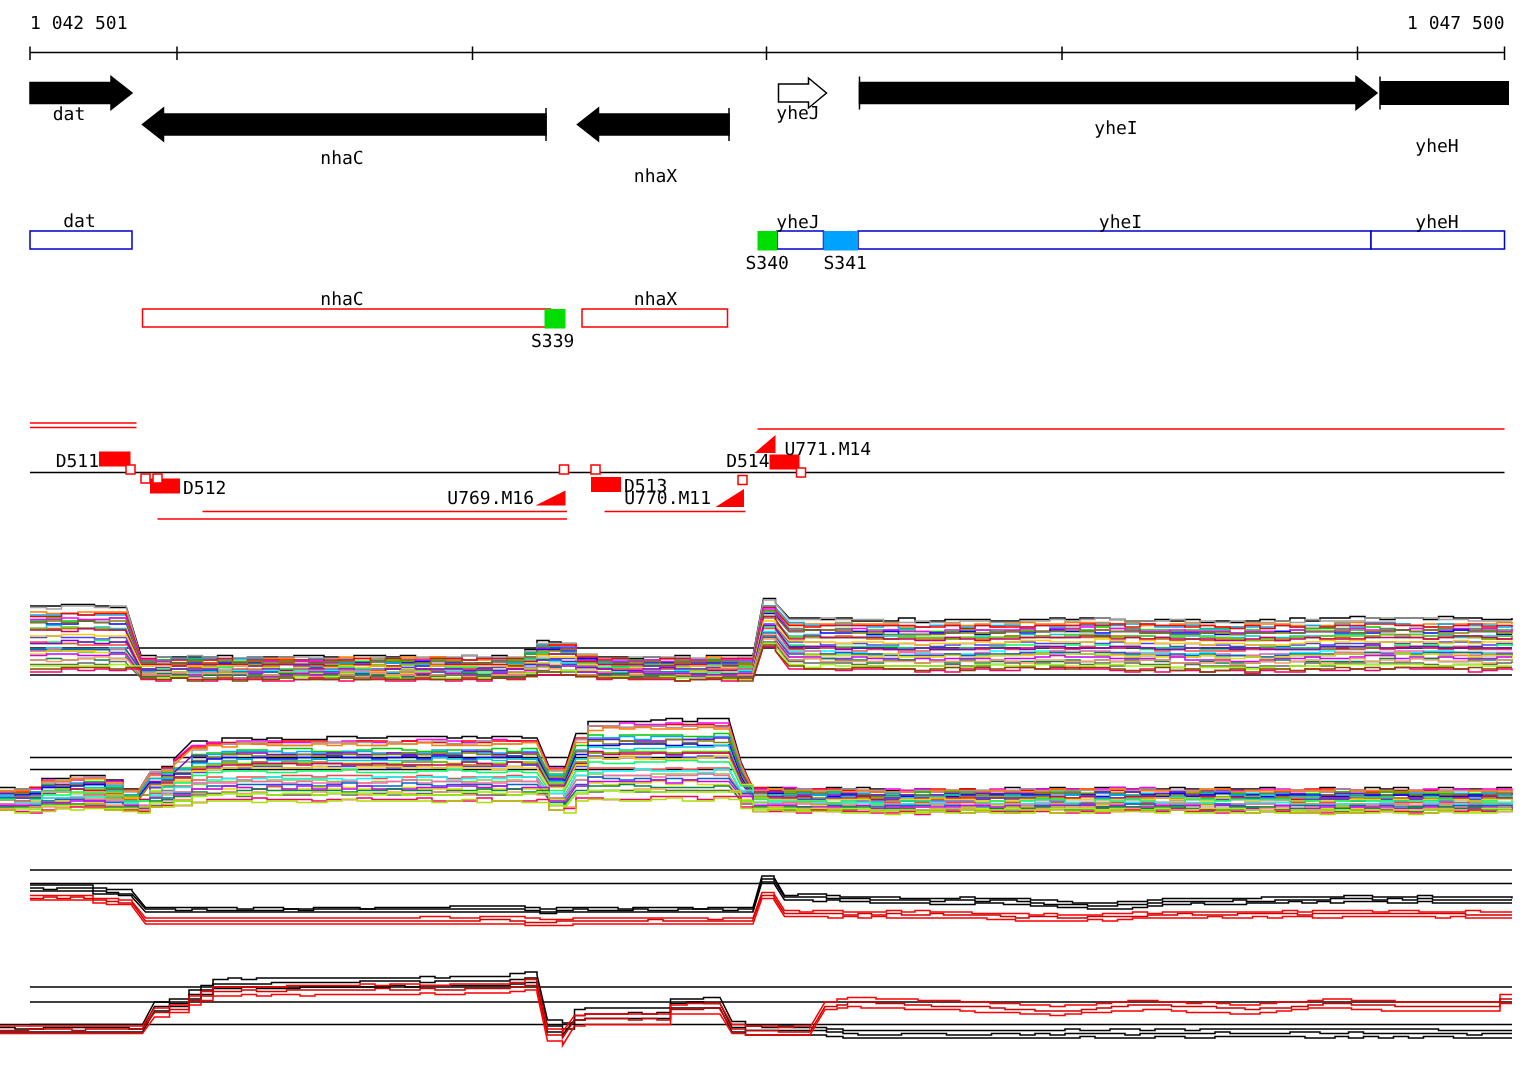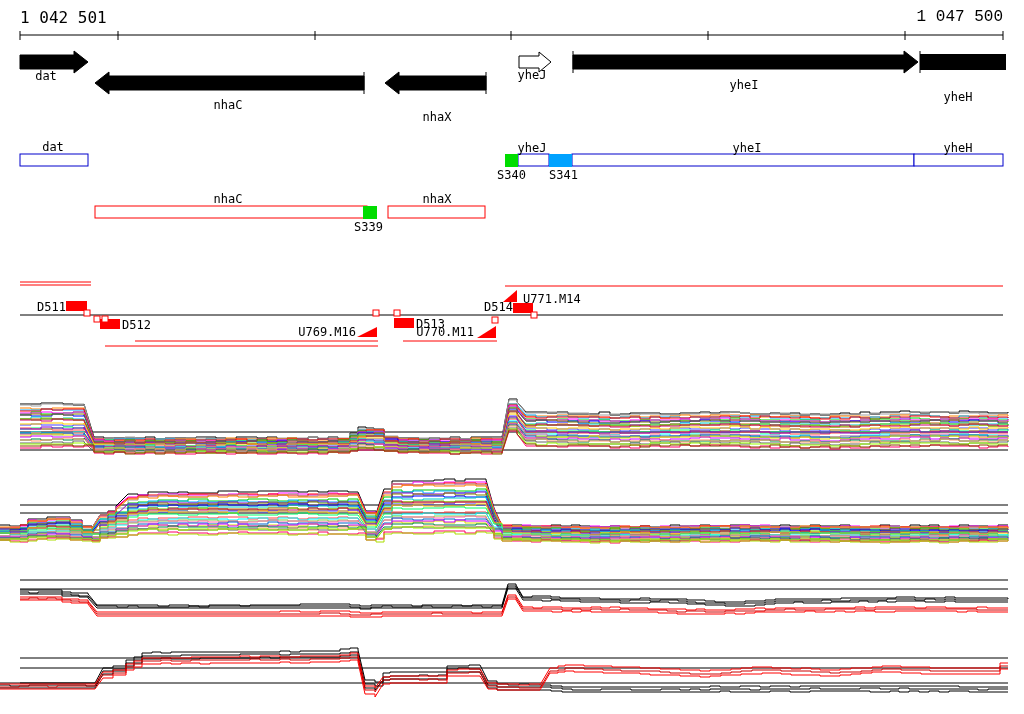--- a/index.html
+++ b/index.html
@@ -1,19 +1,19 @@
 <!DOCTYPE html>
 <html><head>
 <meta charset="utf-8">
 <style>
   html,body{margin:0;padding:0;background:#fff;}
   .screen{position:relative;width:1024px;height:714px;background:#fff;overflow:hidden;
           font-family:"DejaVu Sans Mono", monospace;}
-  .coordlabel{position:absolute;top:8px;font-size:16px;color:#000;white-space:pre;}
-  #rl{left:20px;} #rr{right:21px;font-family:Liberation Mono, monospace;}
+  .coordlabel{position:absolute;top:8px;font-size:12px;color:#000;white-space:pre;}
+  #rl{left:20px;} #rr{right:21px;}
   svg text{font-family:"DejaVu Sans Mono", monospace;}
 </style>
 </head>
 <body>
 
 <div class="screen">
   <div id="rl" class="coordlabel">1 042 501</div>
   <div id="rr" class="coordlabel">1 047 500</div>
   <svg id="cv" width="1024" height="714">
       <line x1="20" y1="35" x2="1003" y2="35" stroke="#000" stroke-width="1"></line>

